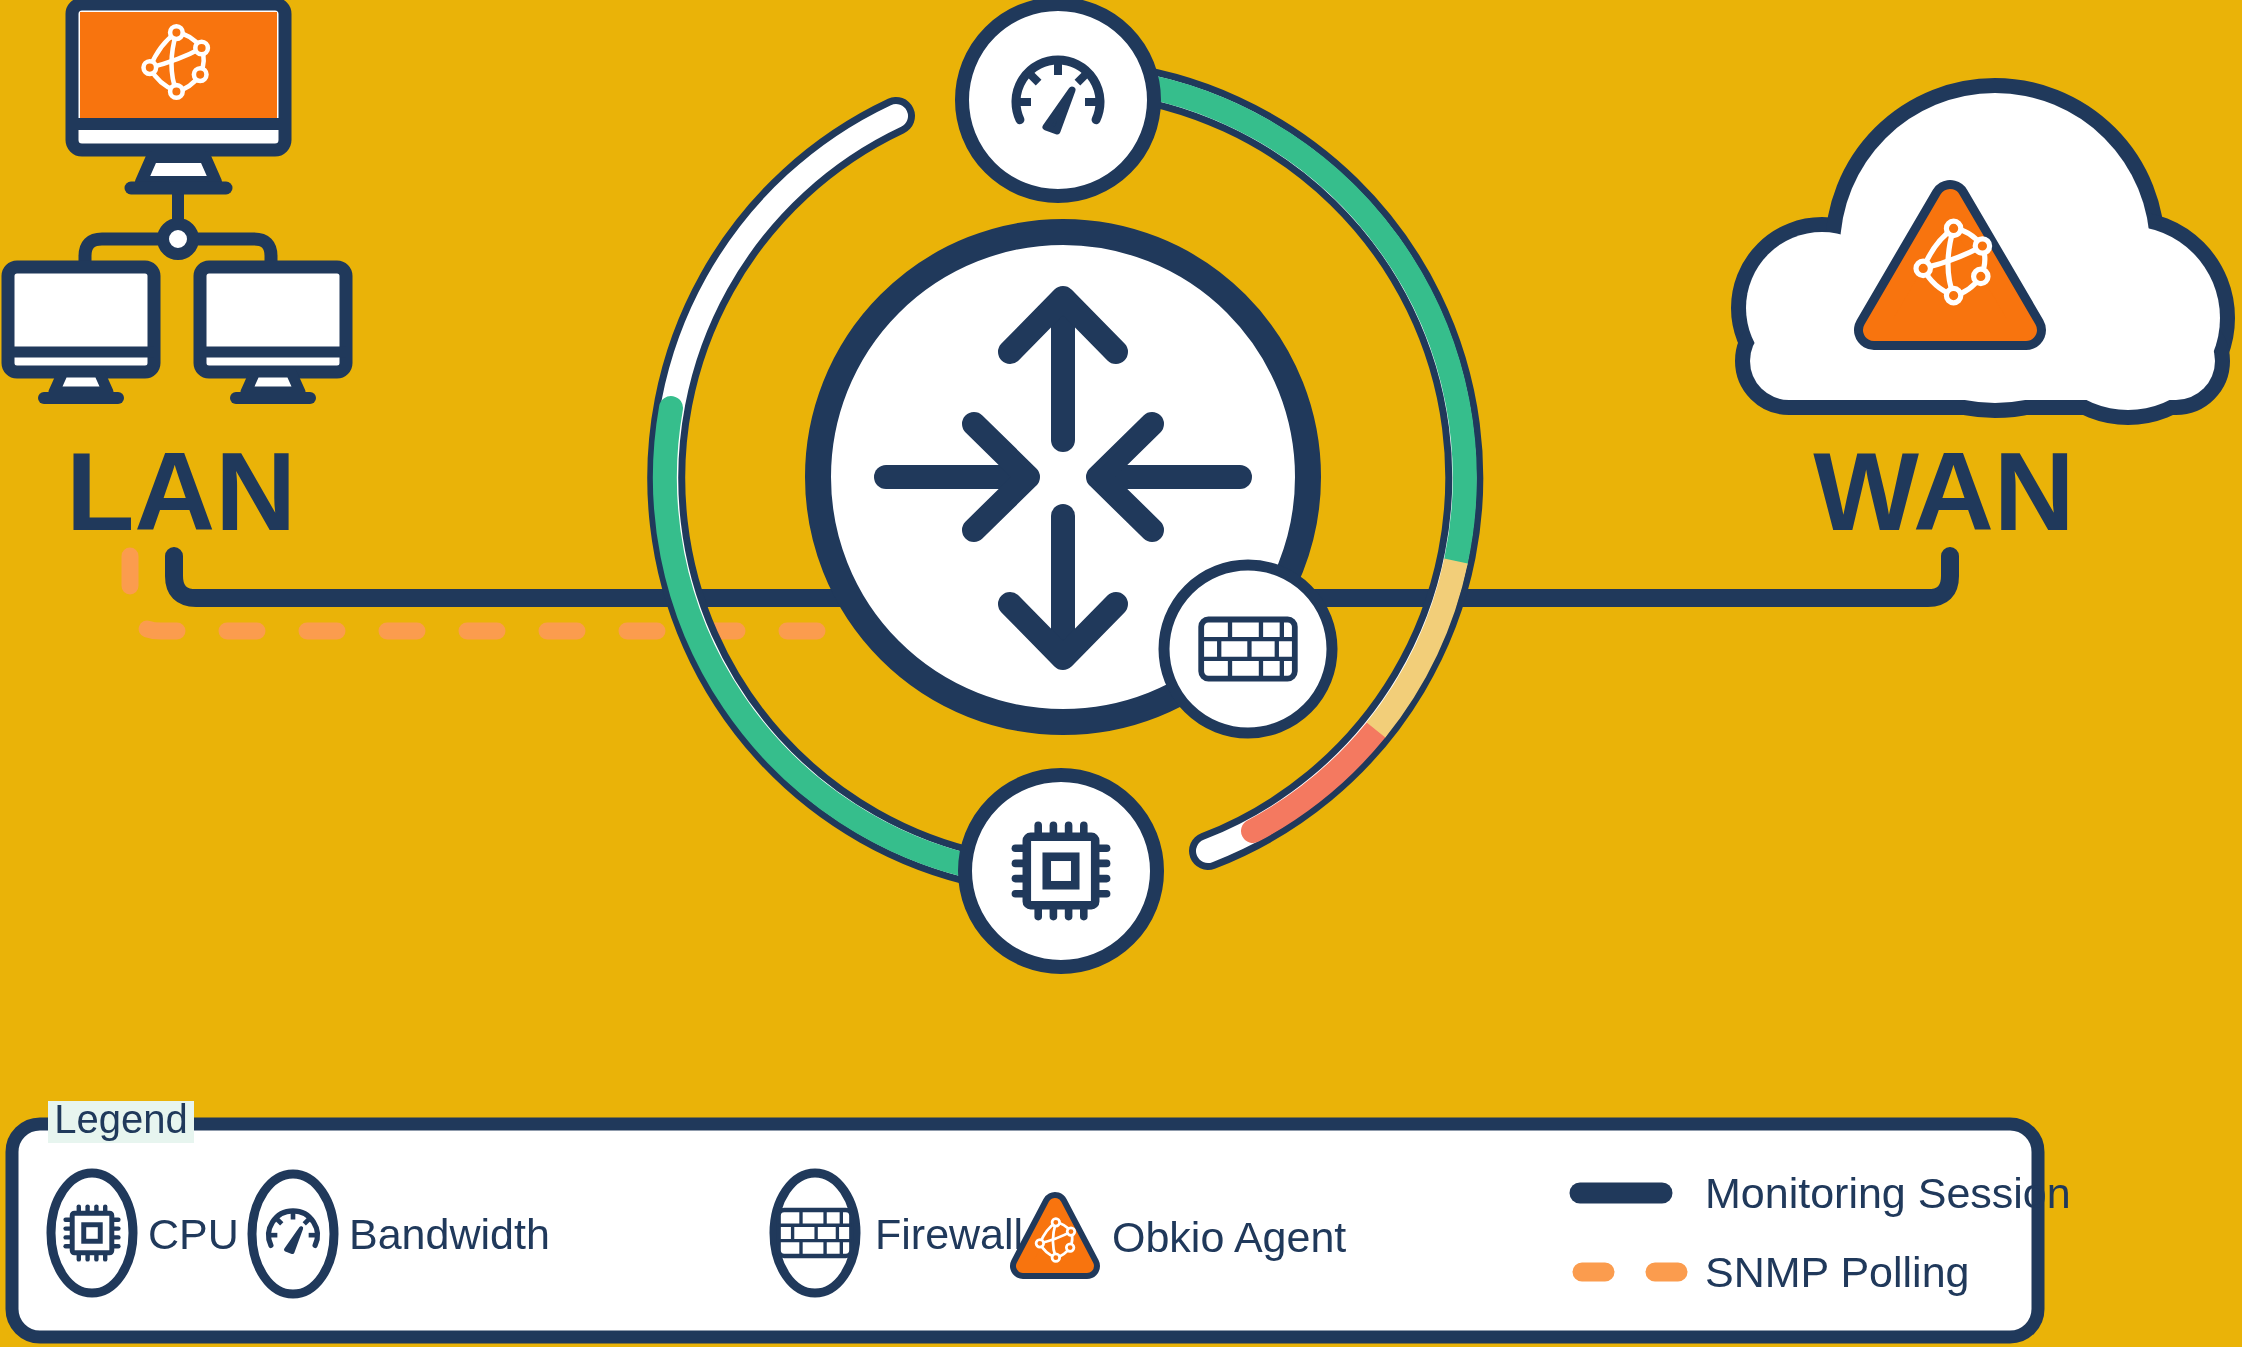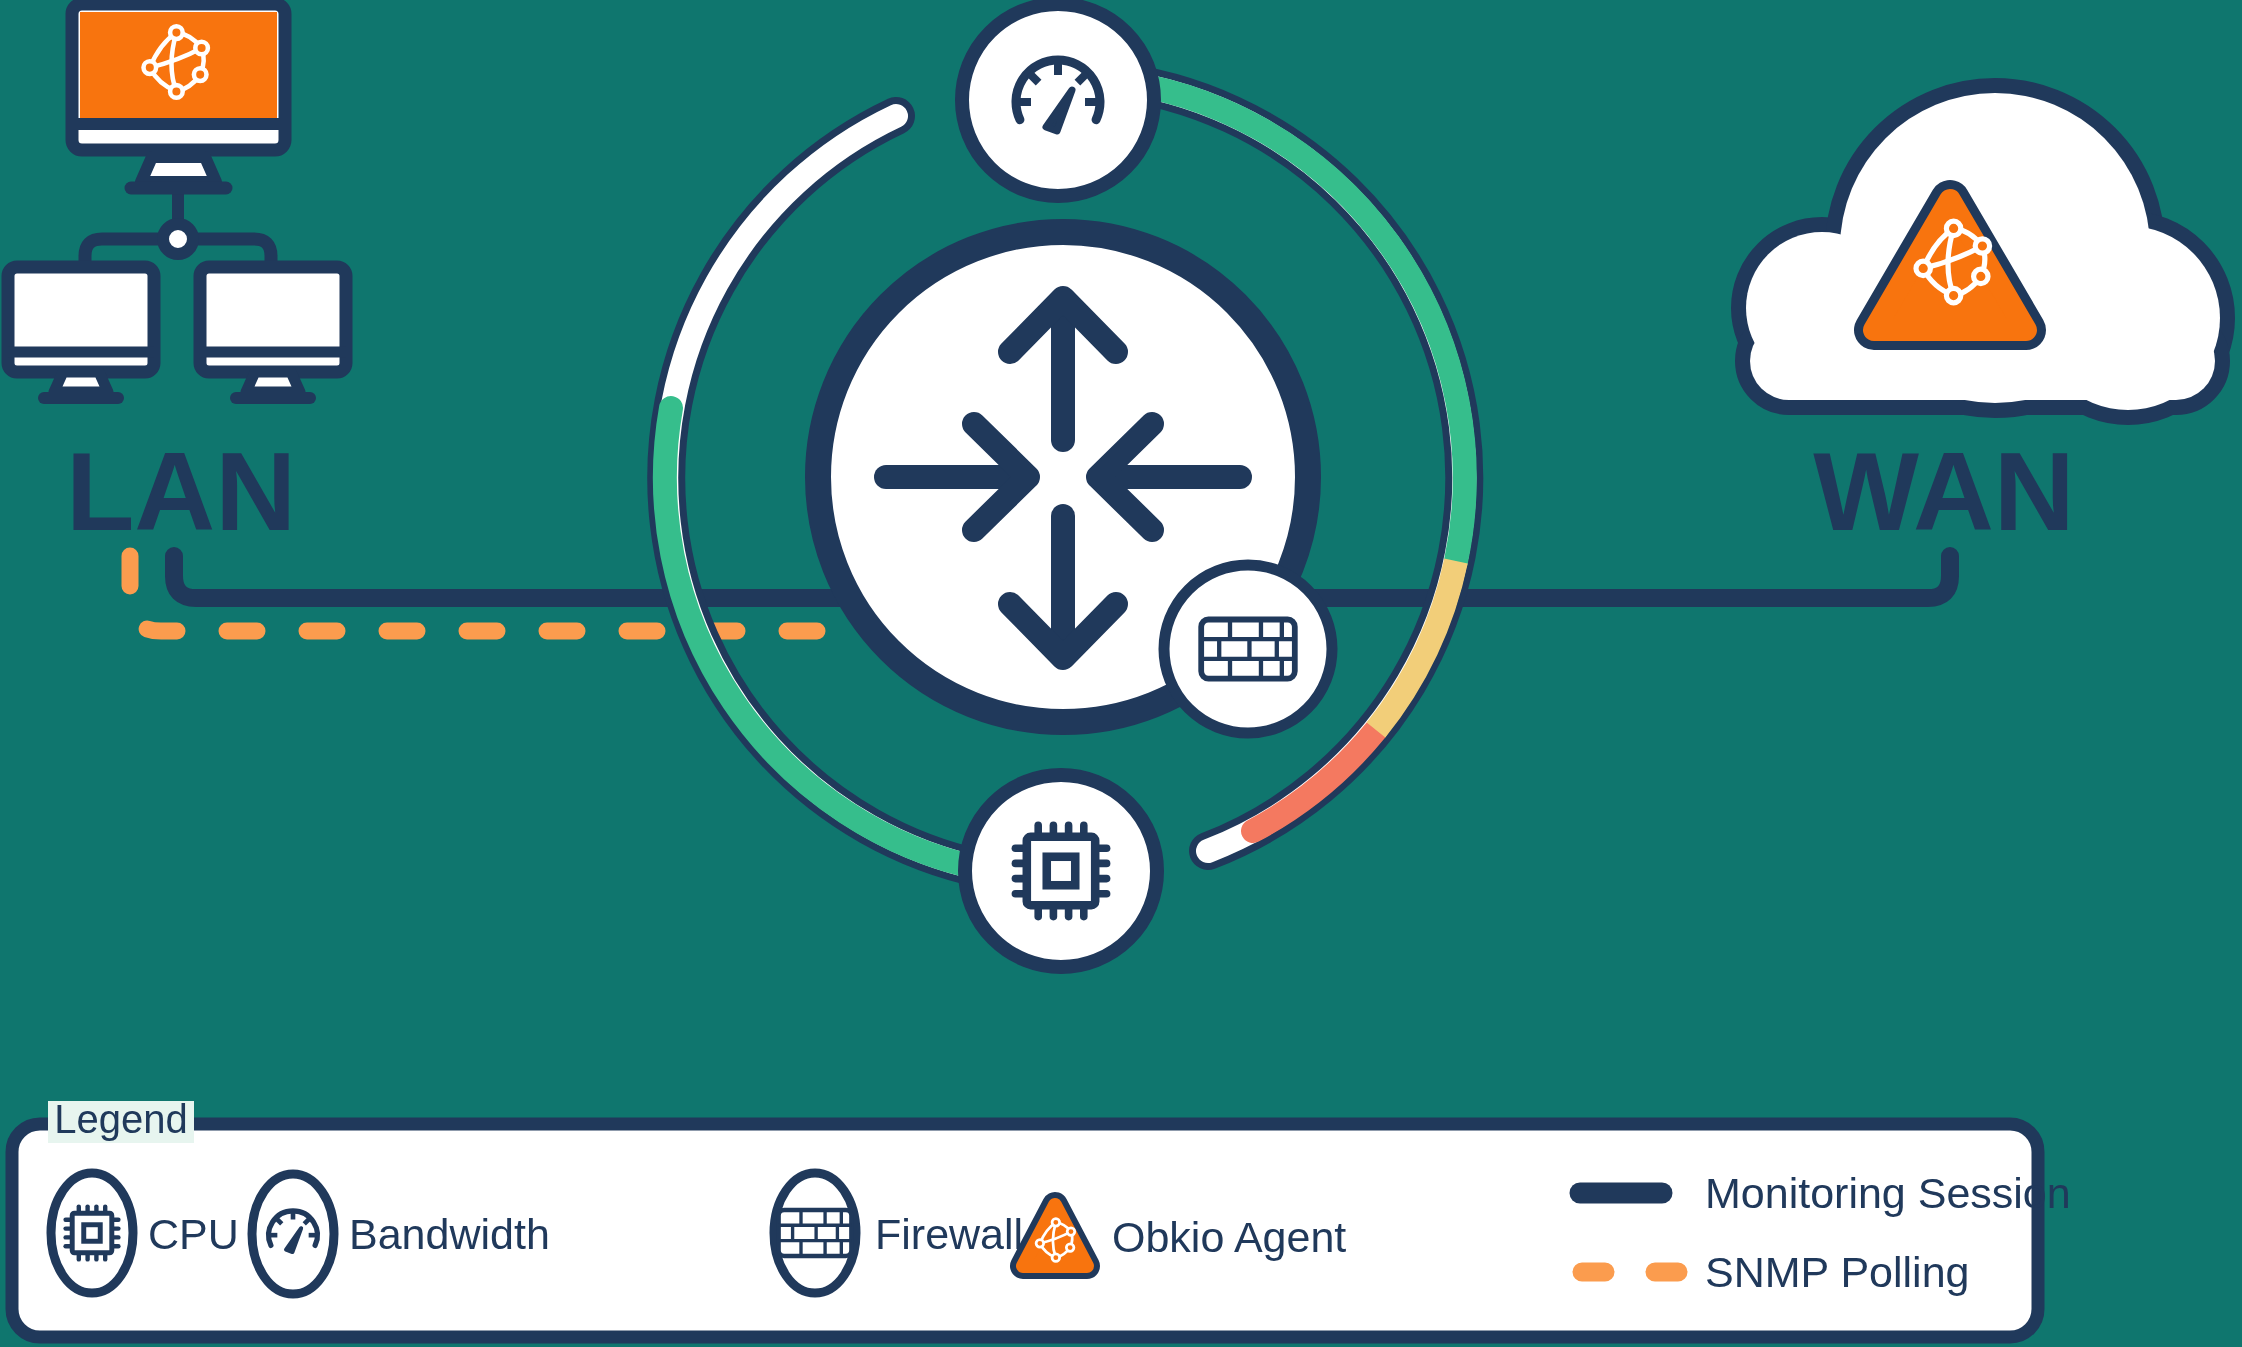--- a/index.html
+++ b/index.html
@@ -1,16 +1,16 @@
 <!DOCTYPE html>
 <html><head>
 <meta charset="utf-8">
 <style>
   html,body{margin:0;padding:0;background:#ffffff;}
-  .stage{position:relative;width:2242px;height:1347px;background:#0f766e;overflow:hidden;}
+  .stage{position:relative;width:2242px;height:1347px;background:#eab308;overflow:hidden;}
   svg{display:block;}
   .big-label{font-family:"Liberation Sans",sans-serif;font-weight:700;font-size:112px;fill:#20395B;}
   .legend-title{font-family:"Liberation Sans",sans-serif;font-weight:400;font-size:40px;fill:#20395B;}
   .legend-label{font-family:"Liberation Sans",sans-serif;font-weight:400;font-size:43px;fill:#20395B;}
 </style>
 </head>
 <body>
 
 <div class="stage">
 <svg width="2242" height="1347" viewBox="0 0 2242 1347" xmlns="http://www.w3.org/2000/svg">

